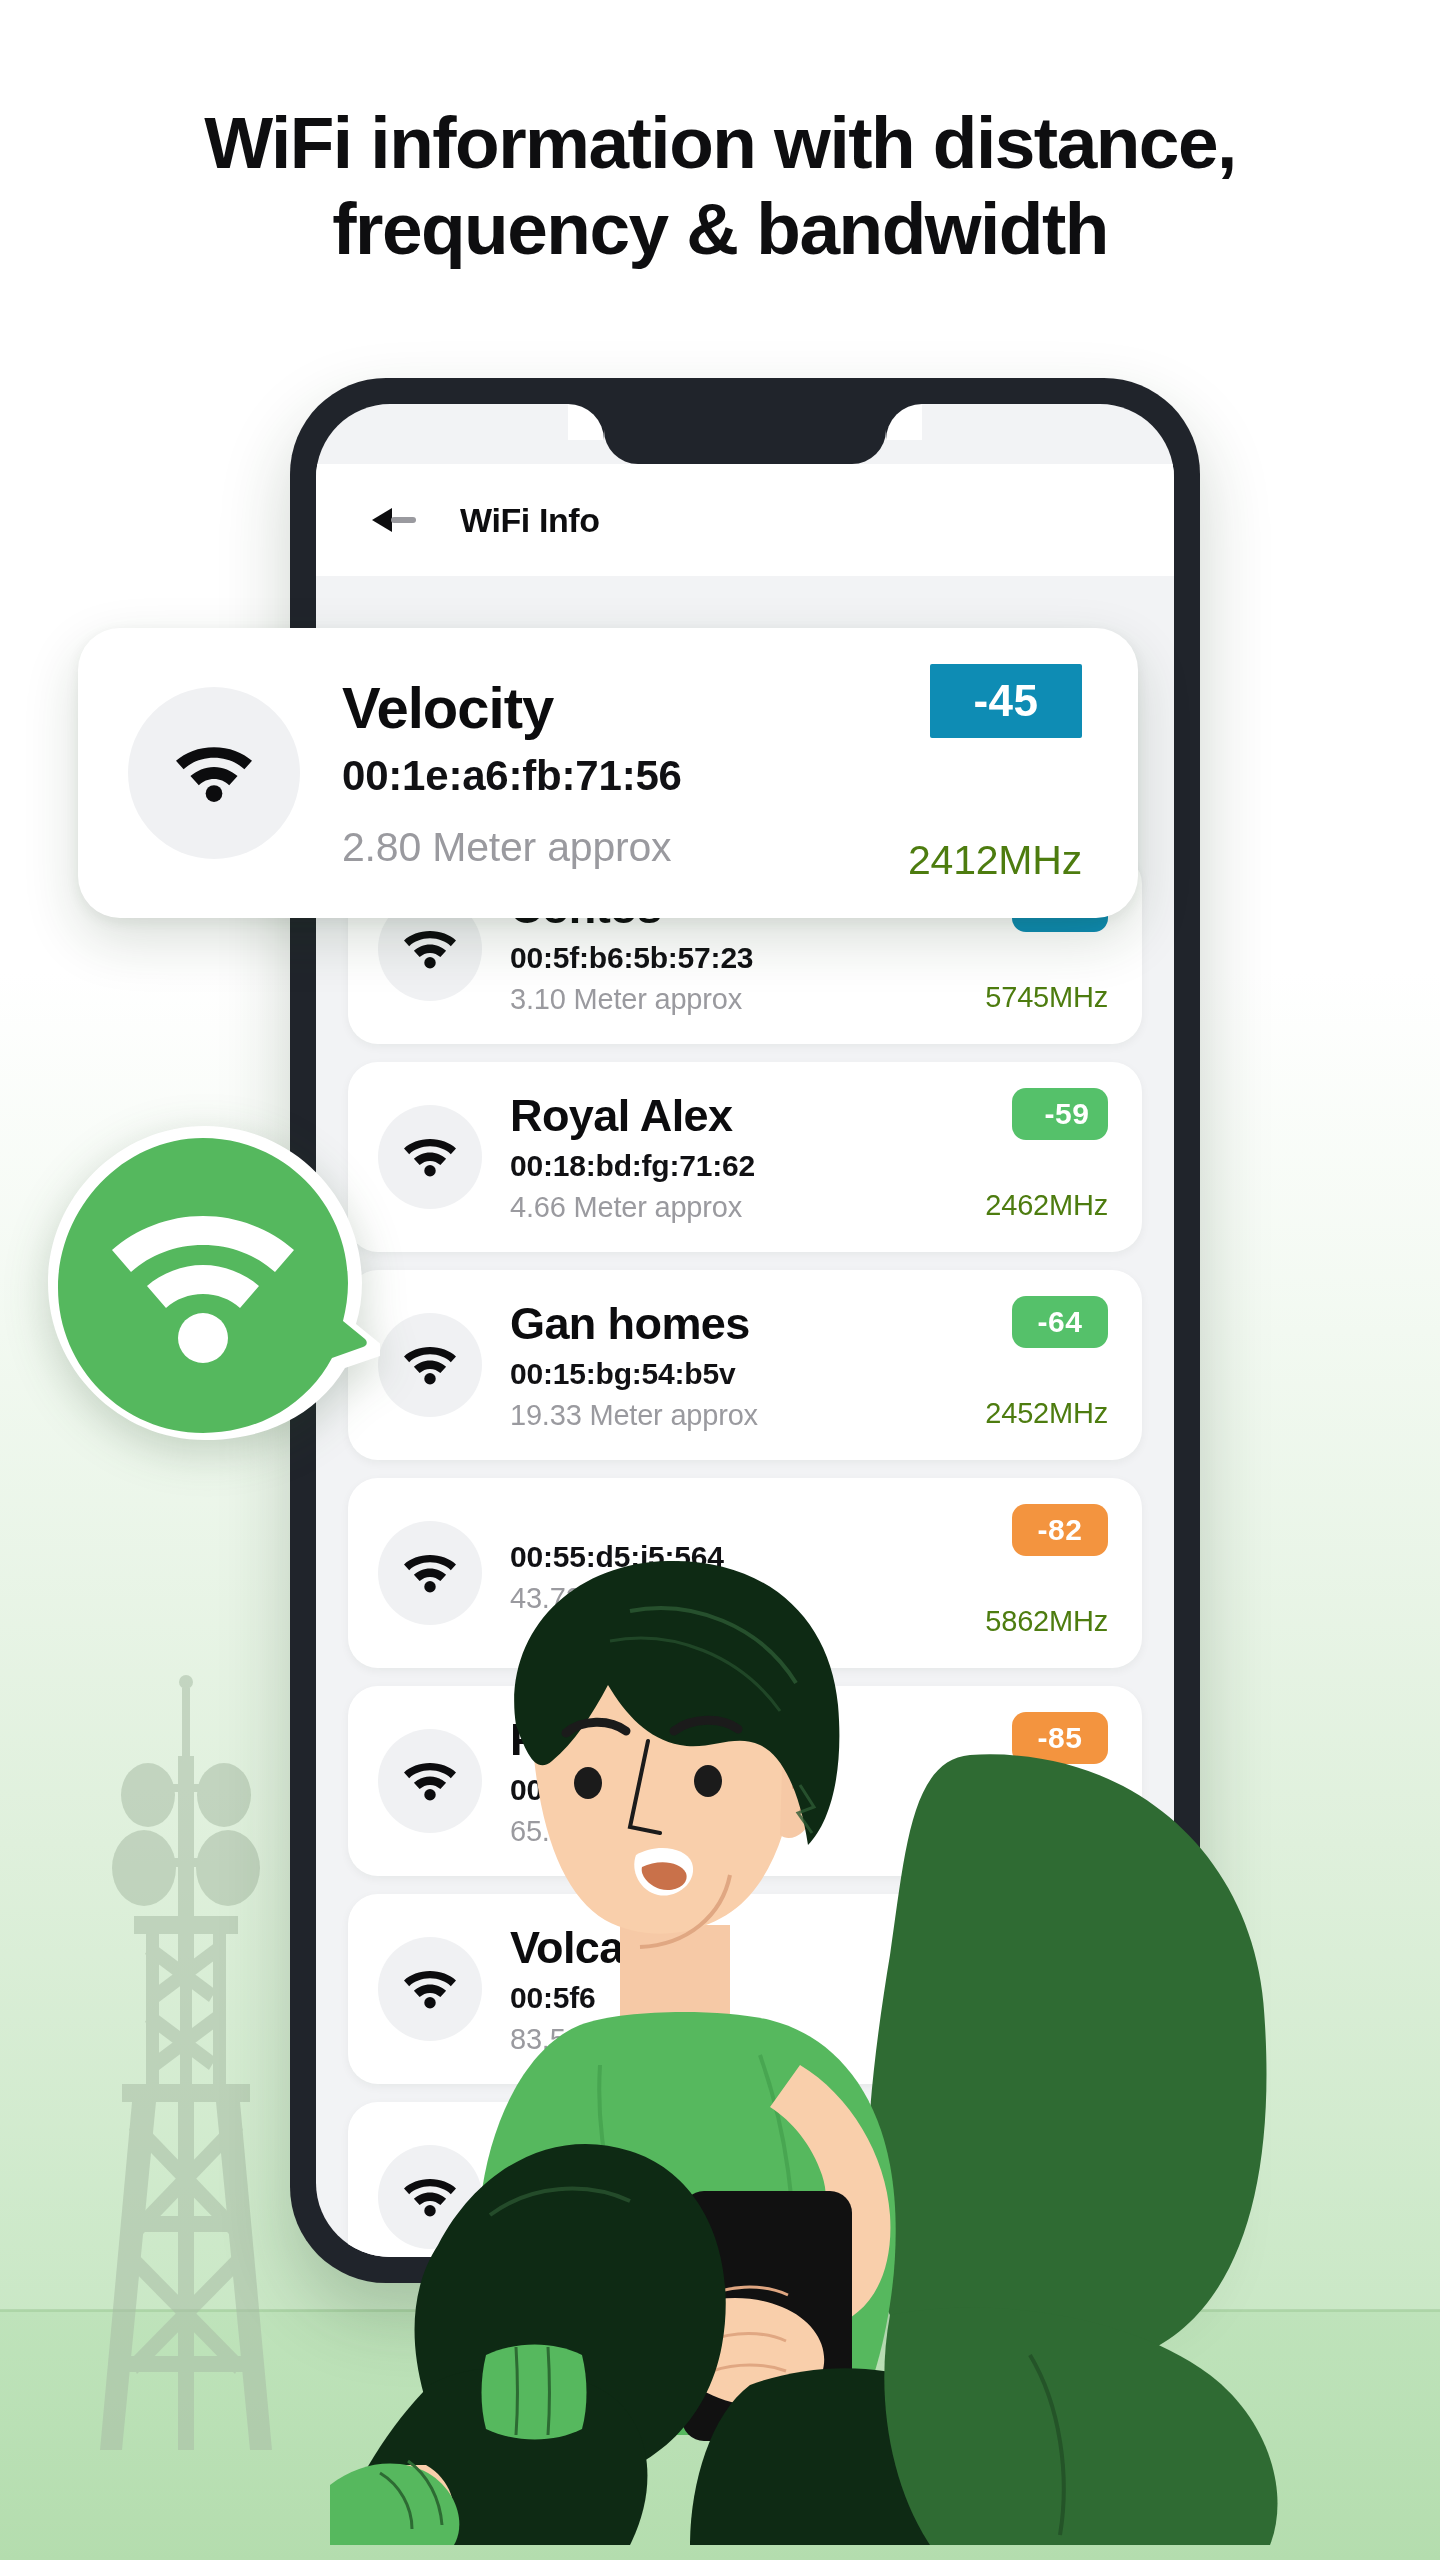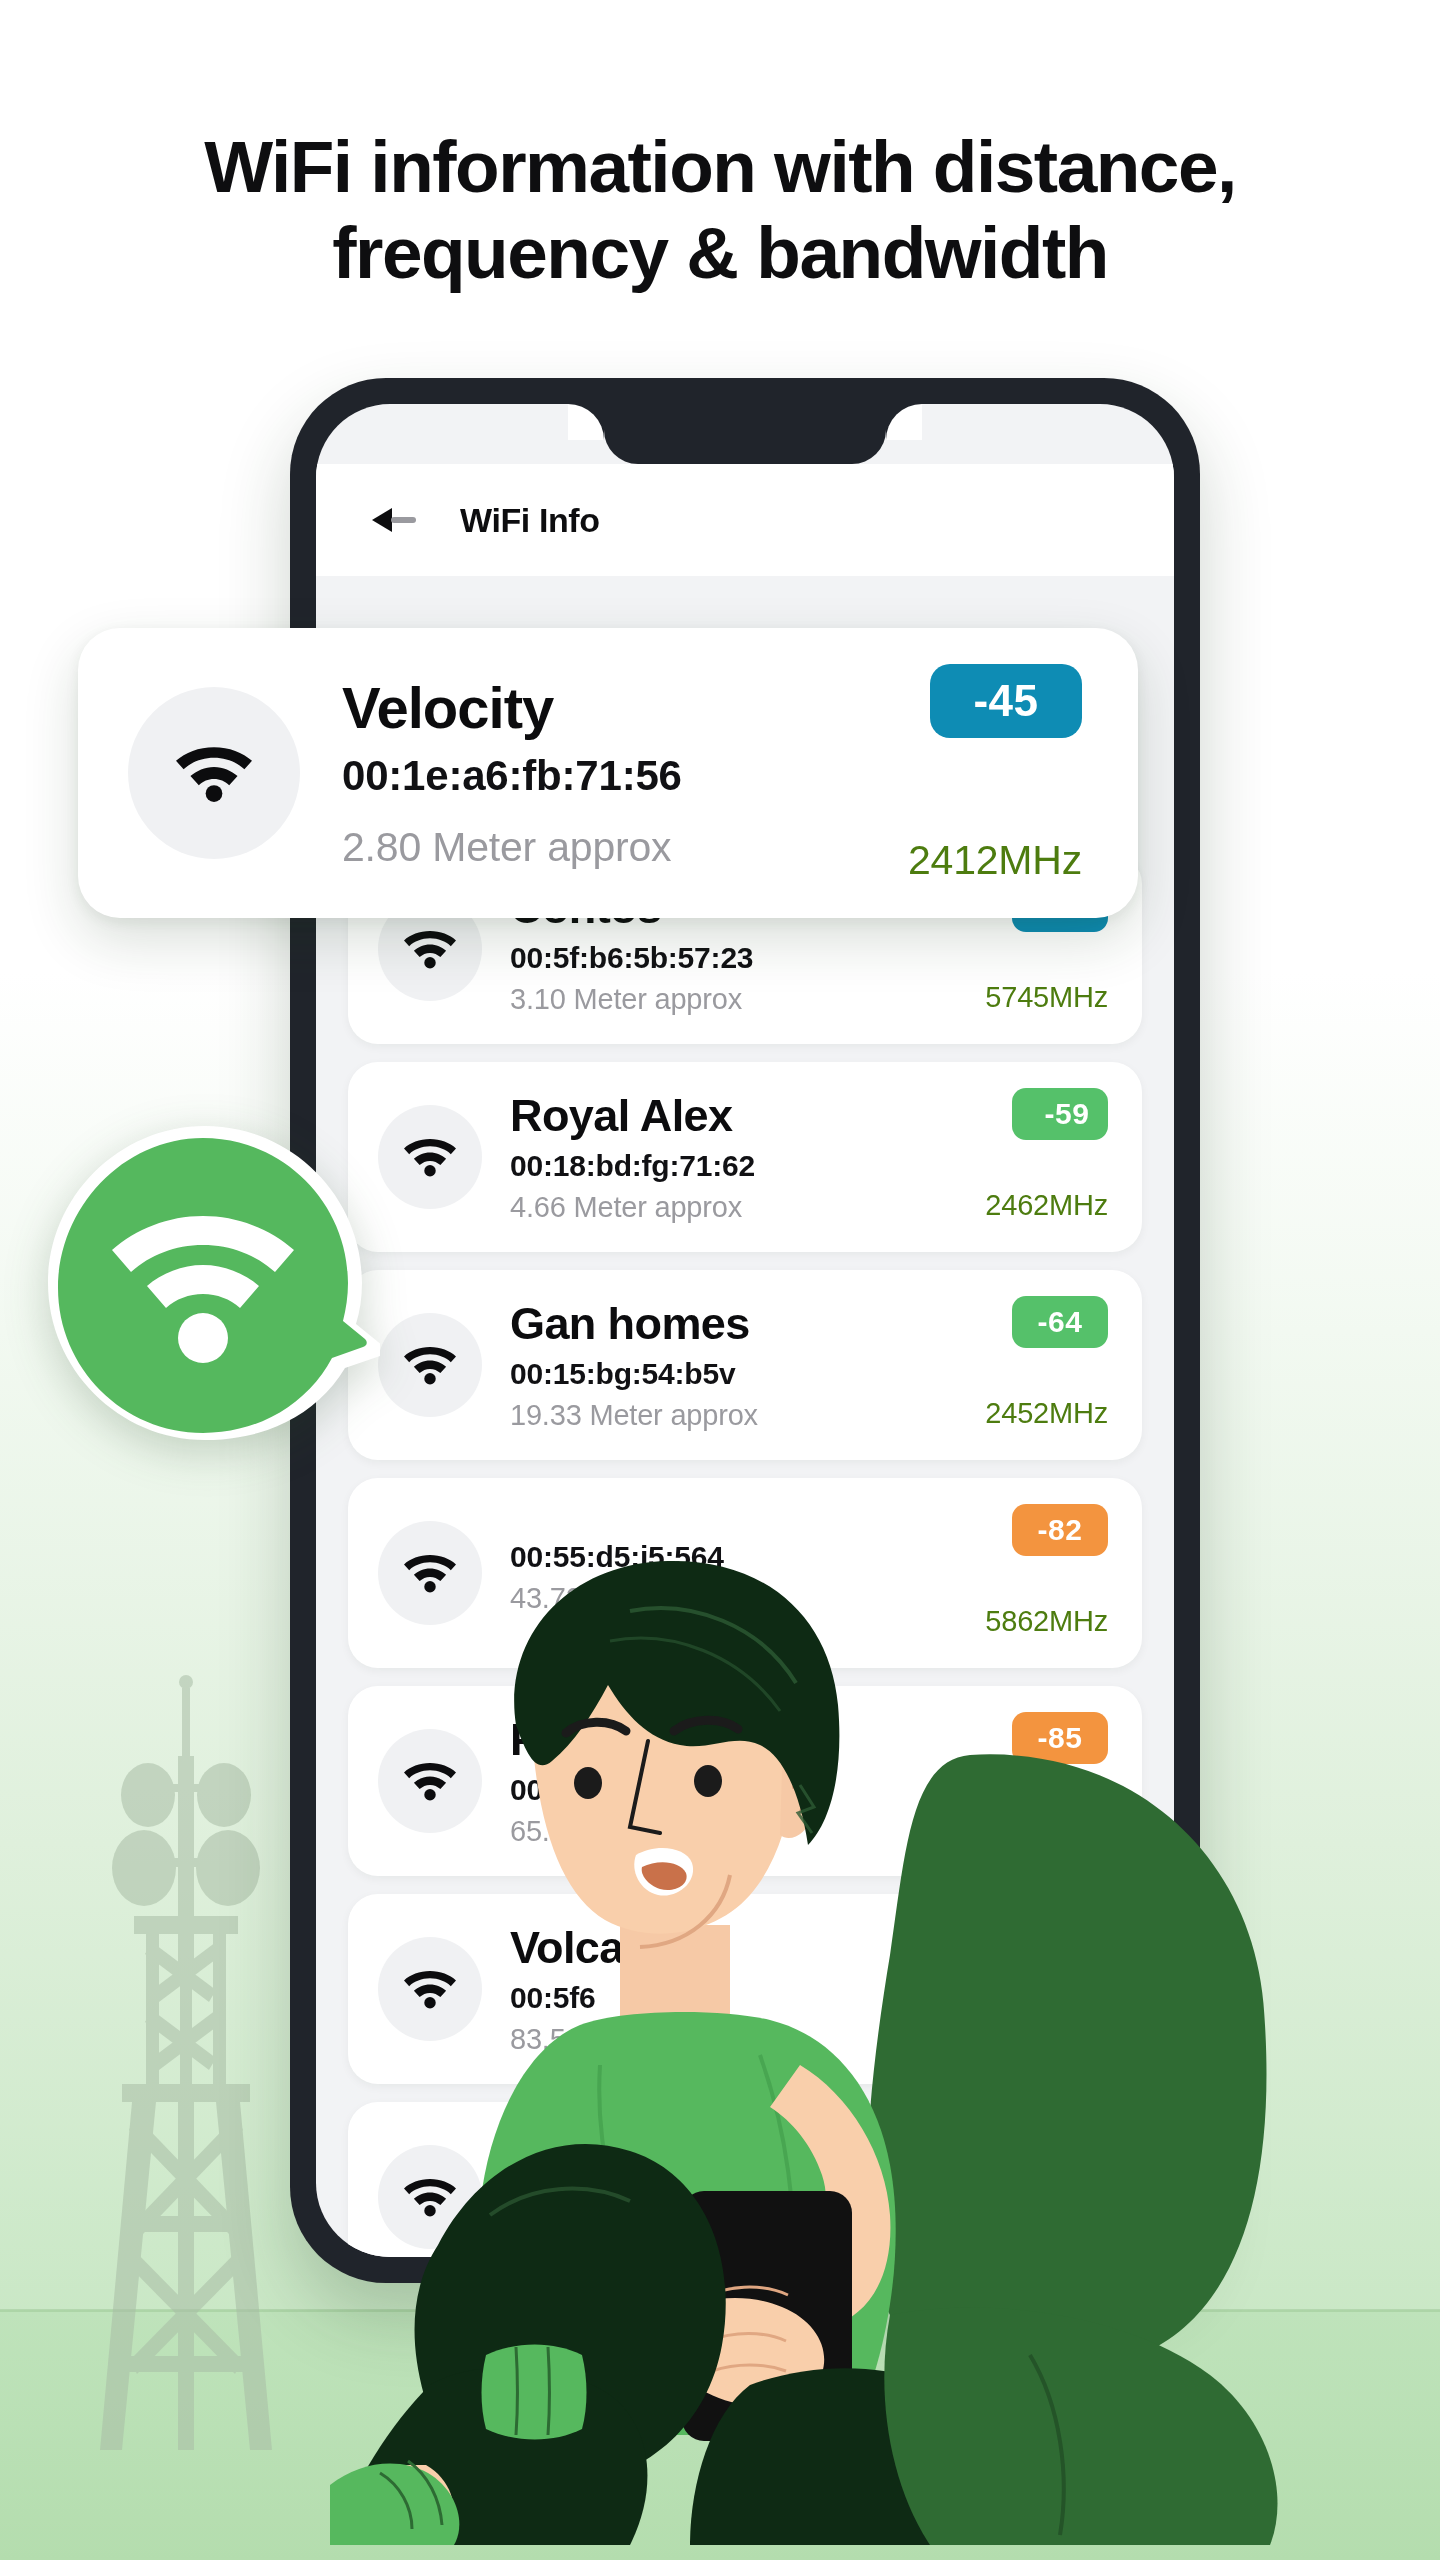--- a/index.html
+++ b/index.html
@@ -16,21 +16,21 @@
   .ground{
     position:absolute;left:0;right:0;bottom:0;height:250px;
     background:linear-gradient(180deg,#bfe3bb 0%,#b4ddae 100%);
   }
   .ground-line{
     position:absolute;left:0;right:0;bottom:248px;height:3px;background:rgba(150,195,145,.45);
   }
 
   
   .headline{
-    position:absolute;top:124px;left:0;right:0;
+    position:absolute;top:100px;left:0;right:0;
     text-align:center;
     font-size:73px;line-height:1.18;
     font-weight:800;letter-spacing:-1.5px;
     color:#0e0e10;
     padding:0 60px;box-sizing:border-box;
   }
 
   
   .tower{position:absolute;left:96px;top:1660px;width:180px;height:800px;opacity:.55;}
 
@@ -120,21 +120,21 @@
     display:flex;align-items:center;padding:0 56px 0 50px;box-sizing:border-box;
     box-shadow:0 22px 55px rgba(25,55,25,.16), 0 4px 14px rgba(25,55,25,.07);
     z-index:30;
   }
   .featured .avatar{width:172px;height:172px;flex:0 0 172px;background:#f0f1f3;}
   .featured .row-main{margin-left:42px;}
   .featured .ssid{font-size:58px;letter-spacing:-1px;}
   .featured .mac{font-size:42px;margin-top:10px;}
   .featured .dist{font-size:41px;margin-top:24px;}
   .featured .row-right{padding:36px 0 34px 0;}
-  .featured .badge{font-size:44px;min-width:152px;padding:12px 26px;border-radius:20px;}
+  .featured .badge{font-size:44px;min-width:152px;padding:12px 26px;border-radius:2px;}
   .featured .freq{font-size:41px;}
 
   
   .bubble{
     position:absolute;left:40px;top:1118px;width:340px;height:340px;z-index:40;
     filter:drop-shadow(0 12px 22px rgba(30,70,30,.22));
   }
 
   
   .person{position:absolute;left:330px;top:1555px;width:1000px;height:1005px;z-index:45;}

